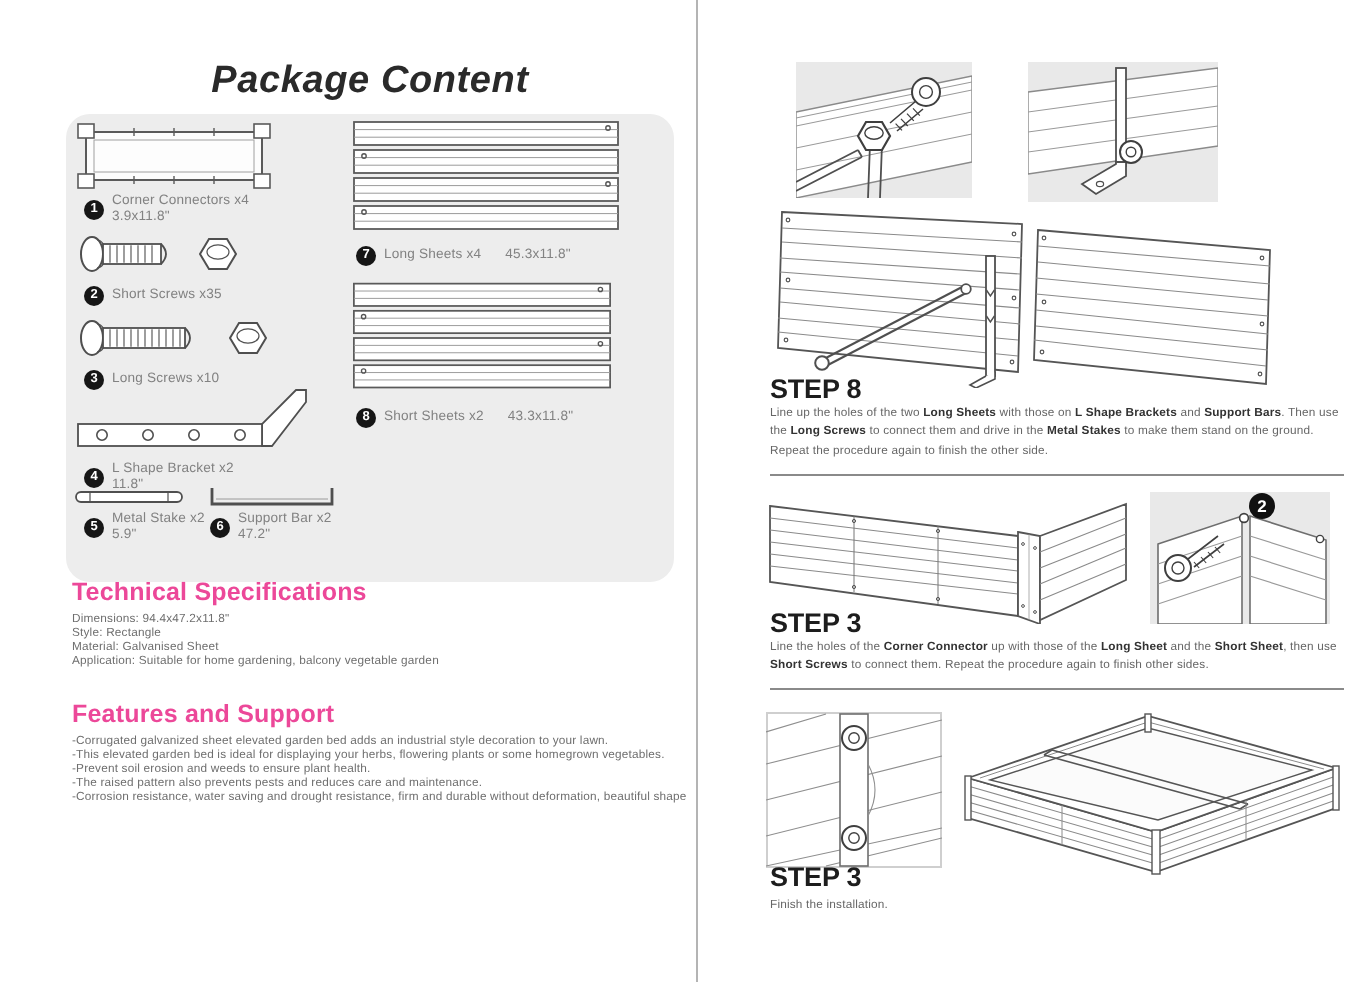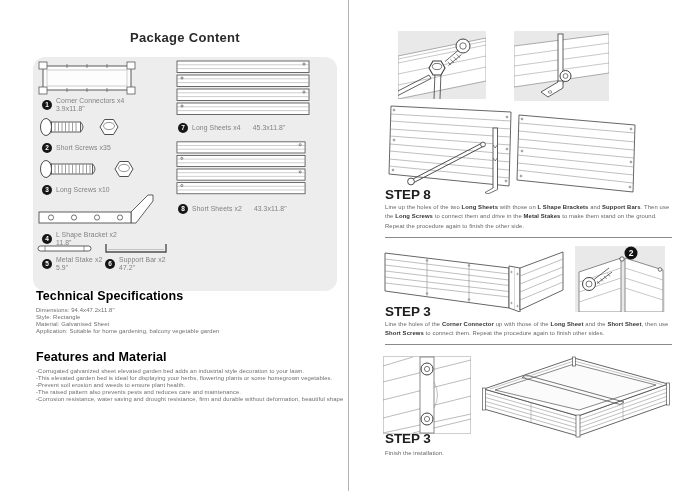--- a/index.html
+++ b/index.html
@@ -1,31 +1,31 @@
 <!DOCTYPE html>
 <html><head>
 <meta charset="utf-8">
 <style>
   * { margin:0; padding:0; box-sizing:border-box; }
   html,body { background:#fff; }
   .page { position:relative; width:679px; height:491px; background:#fff;
           font-family:"Liberation Sans", sans-serif; overflow:hidden; }
   .abs { position:absolute; }
 
-  .title { font-size:13px; font-weight:600; color:#2a2a2a; letter-spacing:.3px; text-align:center; }
+  .title { font-size:19px; font-weight:600; color:#2a2a2a; letter-spacing:.3px; text-align:center;font-style:italic; }
 
   .pkg-box { background:#ededed; border-radius:12px; }
 
   .pkg-item { position:absolute; display:flex; align-items:center; gap:4px; }
   .badge { flex:none; width:10px; height:10px; border-radius:50%; background:#161616; color:#fff;
            font-size:6.5px; font-weight:bold; line-height:10px; text-align:center; }
   .ilbl { font-size:6.8px; color:#828282; line-height:8px; letter-spacing:.1px; white-space:nowrap; }
   .dim-inline { margin-left:12px; }
 
-  h2.sec { font-size:12.5px; font-weight:700; color:#000000; letter-spacing:.1px; }
+  h2.sec { font-size:12.5px; font-weight:700; color:#ec4899; letter-spacing:.1px; }
   .body-lines p { font-size:5.9px; line-height:6.9px; color:#6e6e6e; letter-spacing:.1px; white-space:nowrap; }
   .spec-lines p { line-height:7px; }
 
   h3.step { font-size:13.5px; font-weight:700; color:#1d1d1d; letter-spacing:-.1px; }
   .step-p { font-size:5.9px; line-height:9.4px; color:#666; letter-spacing:.1px; }
   .step-p b { color:#333; font-weight:700; }
 
   .hr { height:1px; background:#8a8a8a; }
   .vdiv { width:1px; background:#b4b4b4; }
 
@@ -183,21 +183,21 @@
   </div>
 
   <h2 class="abs sec" style="left:36px;top:289px">Technical Specifications</h2>
   <div class="abs body-lines spec-lines" style="left:36px;top:307px">
     <p>Dimensions: 94.4x47.2x11.8"</p>
     <p>Style: Rectangle</p>
     <p>Material: Galvanised Sheet</p>
     <p>Application: Suitable for home gardening, balcony vegetable garden</p>
   </div>
 
-  <h2 class="abs sec" style="left:36px;top:350px">Features and Material</h2>
+  <h2 class="abs sec" style="left:36px;top:350px">Features and Support</h2>
   <div class="abs body-lines" style="left:36px;top:368px">
     <p>-Corrugated galvanized sheet elevated garden bed adds an industrial style decoration to your lawn.</p>
     <p>-This elevated garden bed is ideal for displaying your herbs, flowering plants or some homegrown vegetables.</p>
     <p>-Prevent soil erosion and weeds to ensure plant health.</p>
     <p>-The raised pattern also prevents pests and reduces care and maintenance.</p>
     <p>-Corrosion resistance, water saving and drought resistance, firm and durable without deformation, beautiful shape</p>
   </div>
 
   <svg class="abs" style="left:398px;top:31px" width="88" height="68" viewBox="0 0 88 68">
     <rect width="88" height="68" fill="#e9e9e9"></rect>

